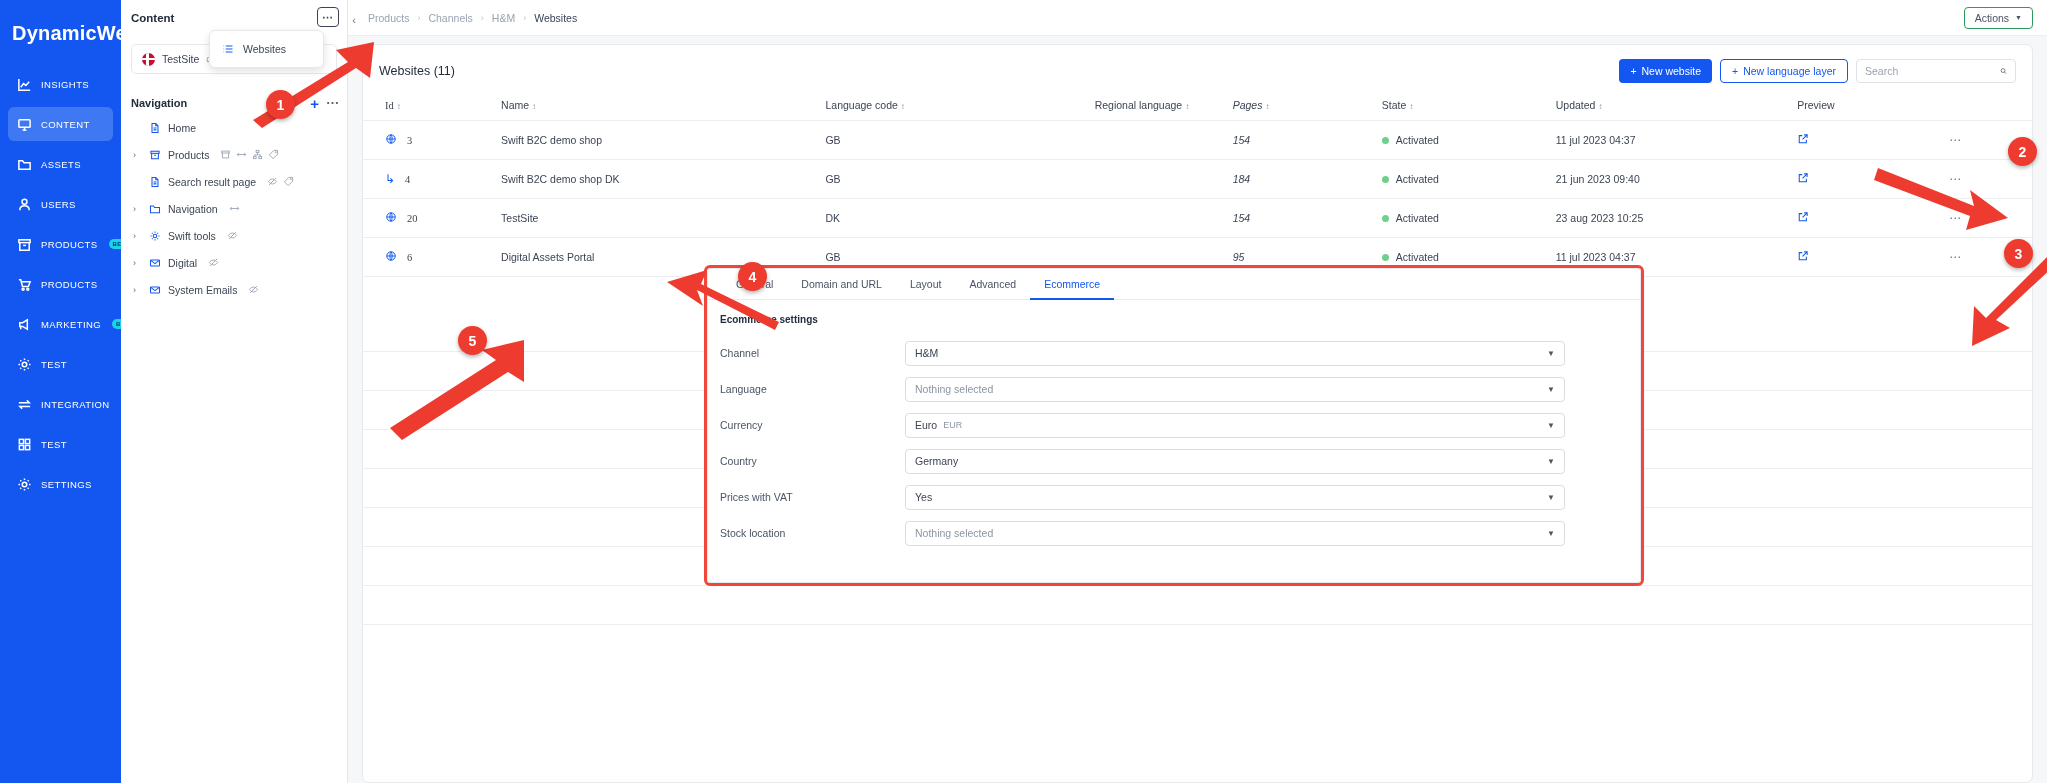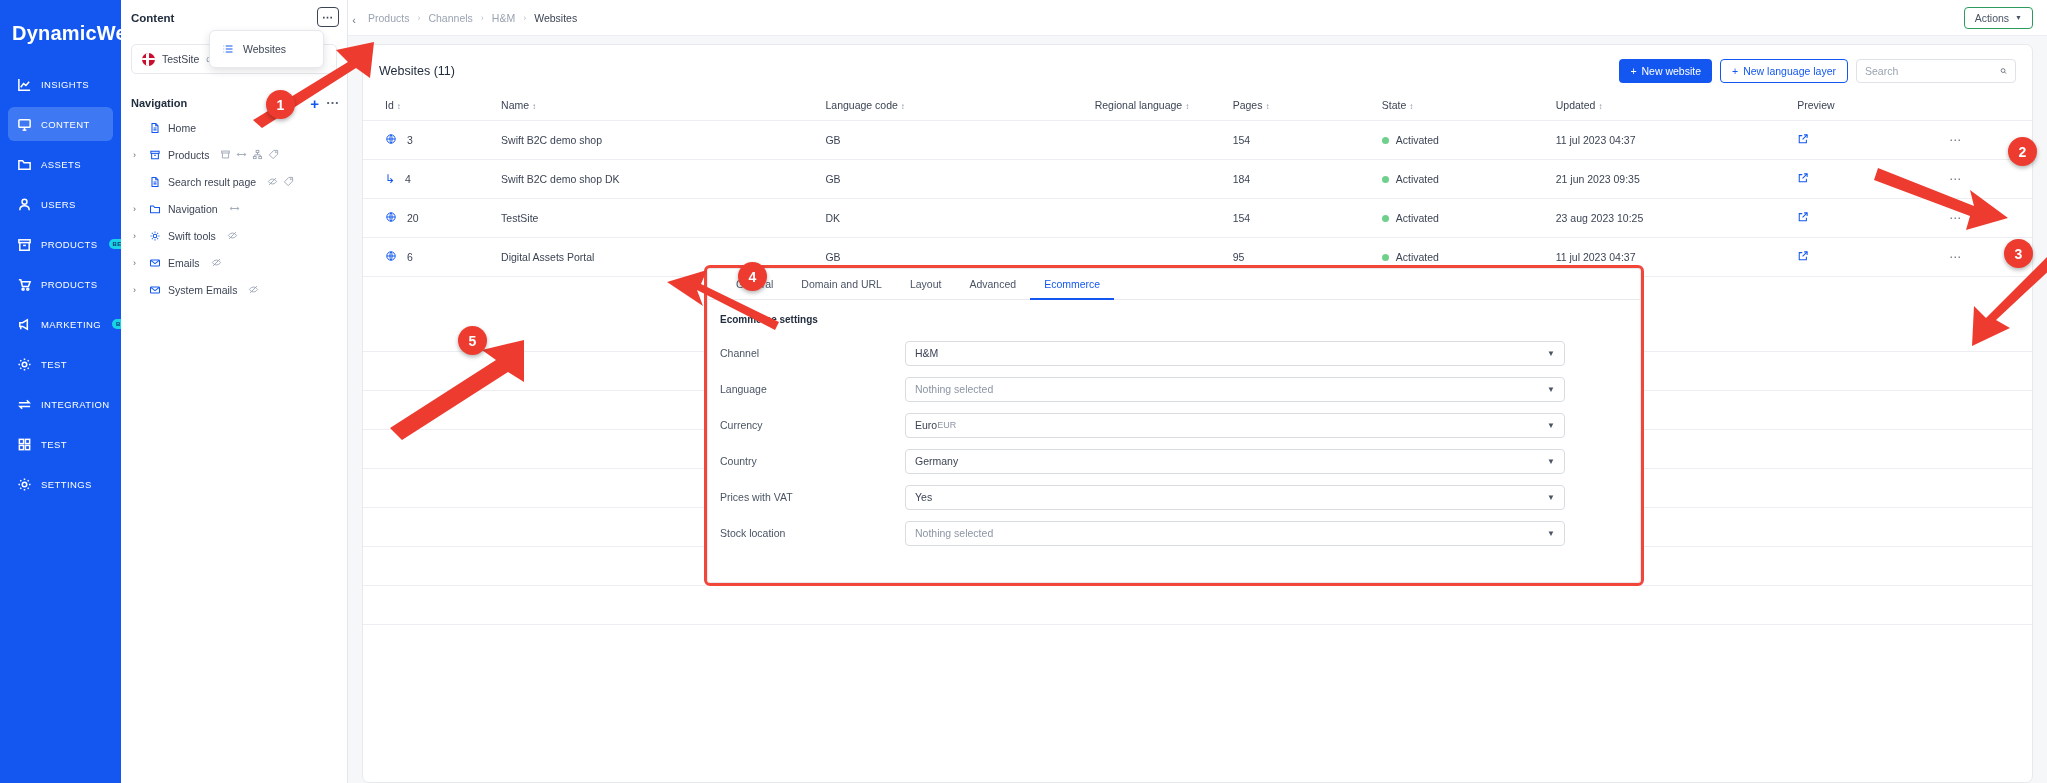--- a/index.html
+++ b/index.html
@@ -158,25 +158,25 @@
   table.wt { width: 100%; border-collapse: collapse; table-layout: fixed; }
   table.wt th {
     text-align: left; font-size: 10.5px; font-weight: normal; color: #3c4454;
     padding: 6px 0 9px 0; border-bottom: 1px solid #eceef1;
   }
   table.wt th .sort { color: #8b94a2; font-size: 8px; margin-left: 3px; }
   table.wt td {
     font-size: 10.5px; color: #3c4454; padding: 0; height: 39px;
     border-bottom: 1px solid #eceef1; vertical-align: middle;
   }
-  .c-id { width: 100px; padding-left: 22px !important; }
+  .c-id { width: 100px; padding-left: 22px !important; font-family: Liberation Serif, serif; }
   .c-name { width: 235px; margin-top: 28px; }
   .c-lang { width: 195px; margin-left: 35px; }
   .c-reg  { width: 100px; }
-  .c-pages{ width: 108px; }
+  .c-pages{ width: 108px; font-style: italic; }
   .c-state{ width: 126px; }
   .c-upd  { width: 175px; }
   .c-prev { width: 110px; }
   .c-more { width: 60px; }
   .idcell { display: flex; align-items: center; gap: 10px; }
   .globe svg { width: 12px; height: 12px; stroke: #1357f0; fill: none; stroke-width: 1.3; }
   .childarrow { color: #1357f0; font-size: 12px; line-height: 1; }
   .statecell { display: flex; align-items: center; gap: 7px; }
   .dot { width: 7px; height: 7px; border-radius: 50%; background: #6fd08c; }
   .prevlink svg { width: 12px; height: 12px; stroke: #1357f0; fill: none; stroke-width: 1.4; cursor: pointer; }
@@ -194,21 +194,21 @@
   .ecom-body { padding: 14px 0 0 0; }
   .ecom-section { font-size: 10px; font-weight: bold; color: #222d3d; padding-left: 12px; margin-bottom: 10px; }
   .frow { display: flex; align-items: center; height: 36px; padding-left: 12px; }
   .flabel { width: 185px; font-size: 10.5px; color: #4a5464; }
   .fsel {
     width: 660px; height: 25px; border: 1px solid #d9dce1; border-radius: 4px;
     display: flex; align-items: center; padding: 0 9px; font-size: 10.5px; color: #3c4454;
     background: #fff; cursor: pointer; position: relative;
   }
   .fsel .ph { color: #8c95a4; }
-  .fsel .sub { color: #8c95a4; font-size: 9px; }
+  .fsel .sub { color: #8c95a4; font-size: 9px; margin-left: 6px; }
   .fsel .chev { position: absolute; right: 9px; color: #4a5464; font-size: 8px; }
   .fcheck { display: flex; align-items: center; gap: 7px; padding-left: 197px; margin-top: 8px; font-size: 10.5px; color: #3c4454; }
   .fcheck .box { width: 10px; height: 10px; border: 1px solid #a6adb8; border-radius: 2px; background: #fff; }
 
   
   .callout {
     position: absolute; width: 29px; height: 29px; border-radius: 50%;
     background: #ee3b2f; color: #fff; font-size: 14px; font-weight: bold;
     display: flex; align-items: center; justify-content: center; z-index: 90;
     box-shadow: 0 2px 4px rgba(0,0,0,.3);
@@ -457,21 +457,21 @@
     </div>
 
     <div class="tree-row">
       <span class="tw">›</span>
       <span class="ti">
           <svg viewBox="0 0 16 16">
             <rect x="2" y="4" width="12" height="8" rx="1"></rect>
             <path d="M2.4 4.6L8 8.8l5.6-4.2"></path>
           </svg>
         </span>
-      <span>Emails</span>
+      <span>Digital</span>
       <span class="badges">
         <svg viewBox="0 0 16 16">
             <path d="M2 8s2.4-3.6 6-3.6S14 8 14 8s-2.4 3.6-6 3.6S2 8 2 8z"></path>
             <path d="M3 13L13 3"></path>
           </svg>
       </span>
     </div>
 
     <div class="tree-row">
       <span class="tw">›</span>
@@ -599,21 +599,21 @@
               <td class="c-name">Swift B2C demo shop DK</td>
               <td class="c-lang">GB</td>
               <td class="c-reg"><span class="flag-gb"></span></td>
               <td class="c-pages">184</td>
               <td class="c-state">
                   <div class="statecell">
                     <span class="dot"></span>
                     <span>Activated</span>
                   </div>
                 </td>
-              <td class="c-upd">21 jun 2023 09:35</td>
+              <td class="c-upd">21 jun 2023 09:40</td>
               <td class="c-prev"><span class="prevlink"><svg viewBox="0 0 16 16">
                       <path d="M12.5 9v4H3V3.5h4"></path>
                       <path d="M9.5 2.5H13.5V6.5"></path>
                       <path d="M7.4 8.6l6-6"></path>
                     </svg></span></td>
               <td class="c-more"><span class="rowdots">⋯</span></td>
             </tr>
 
             <tr>
               <td class="c-id">

